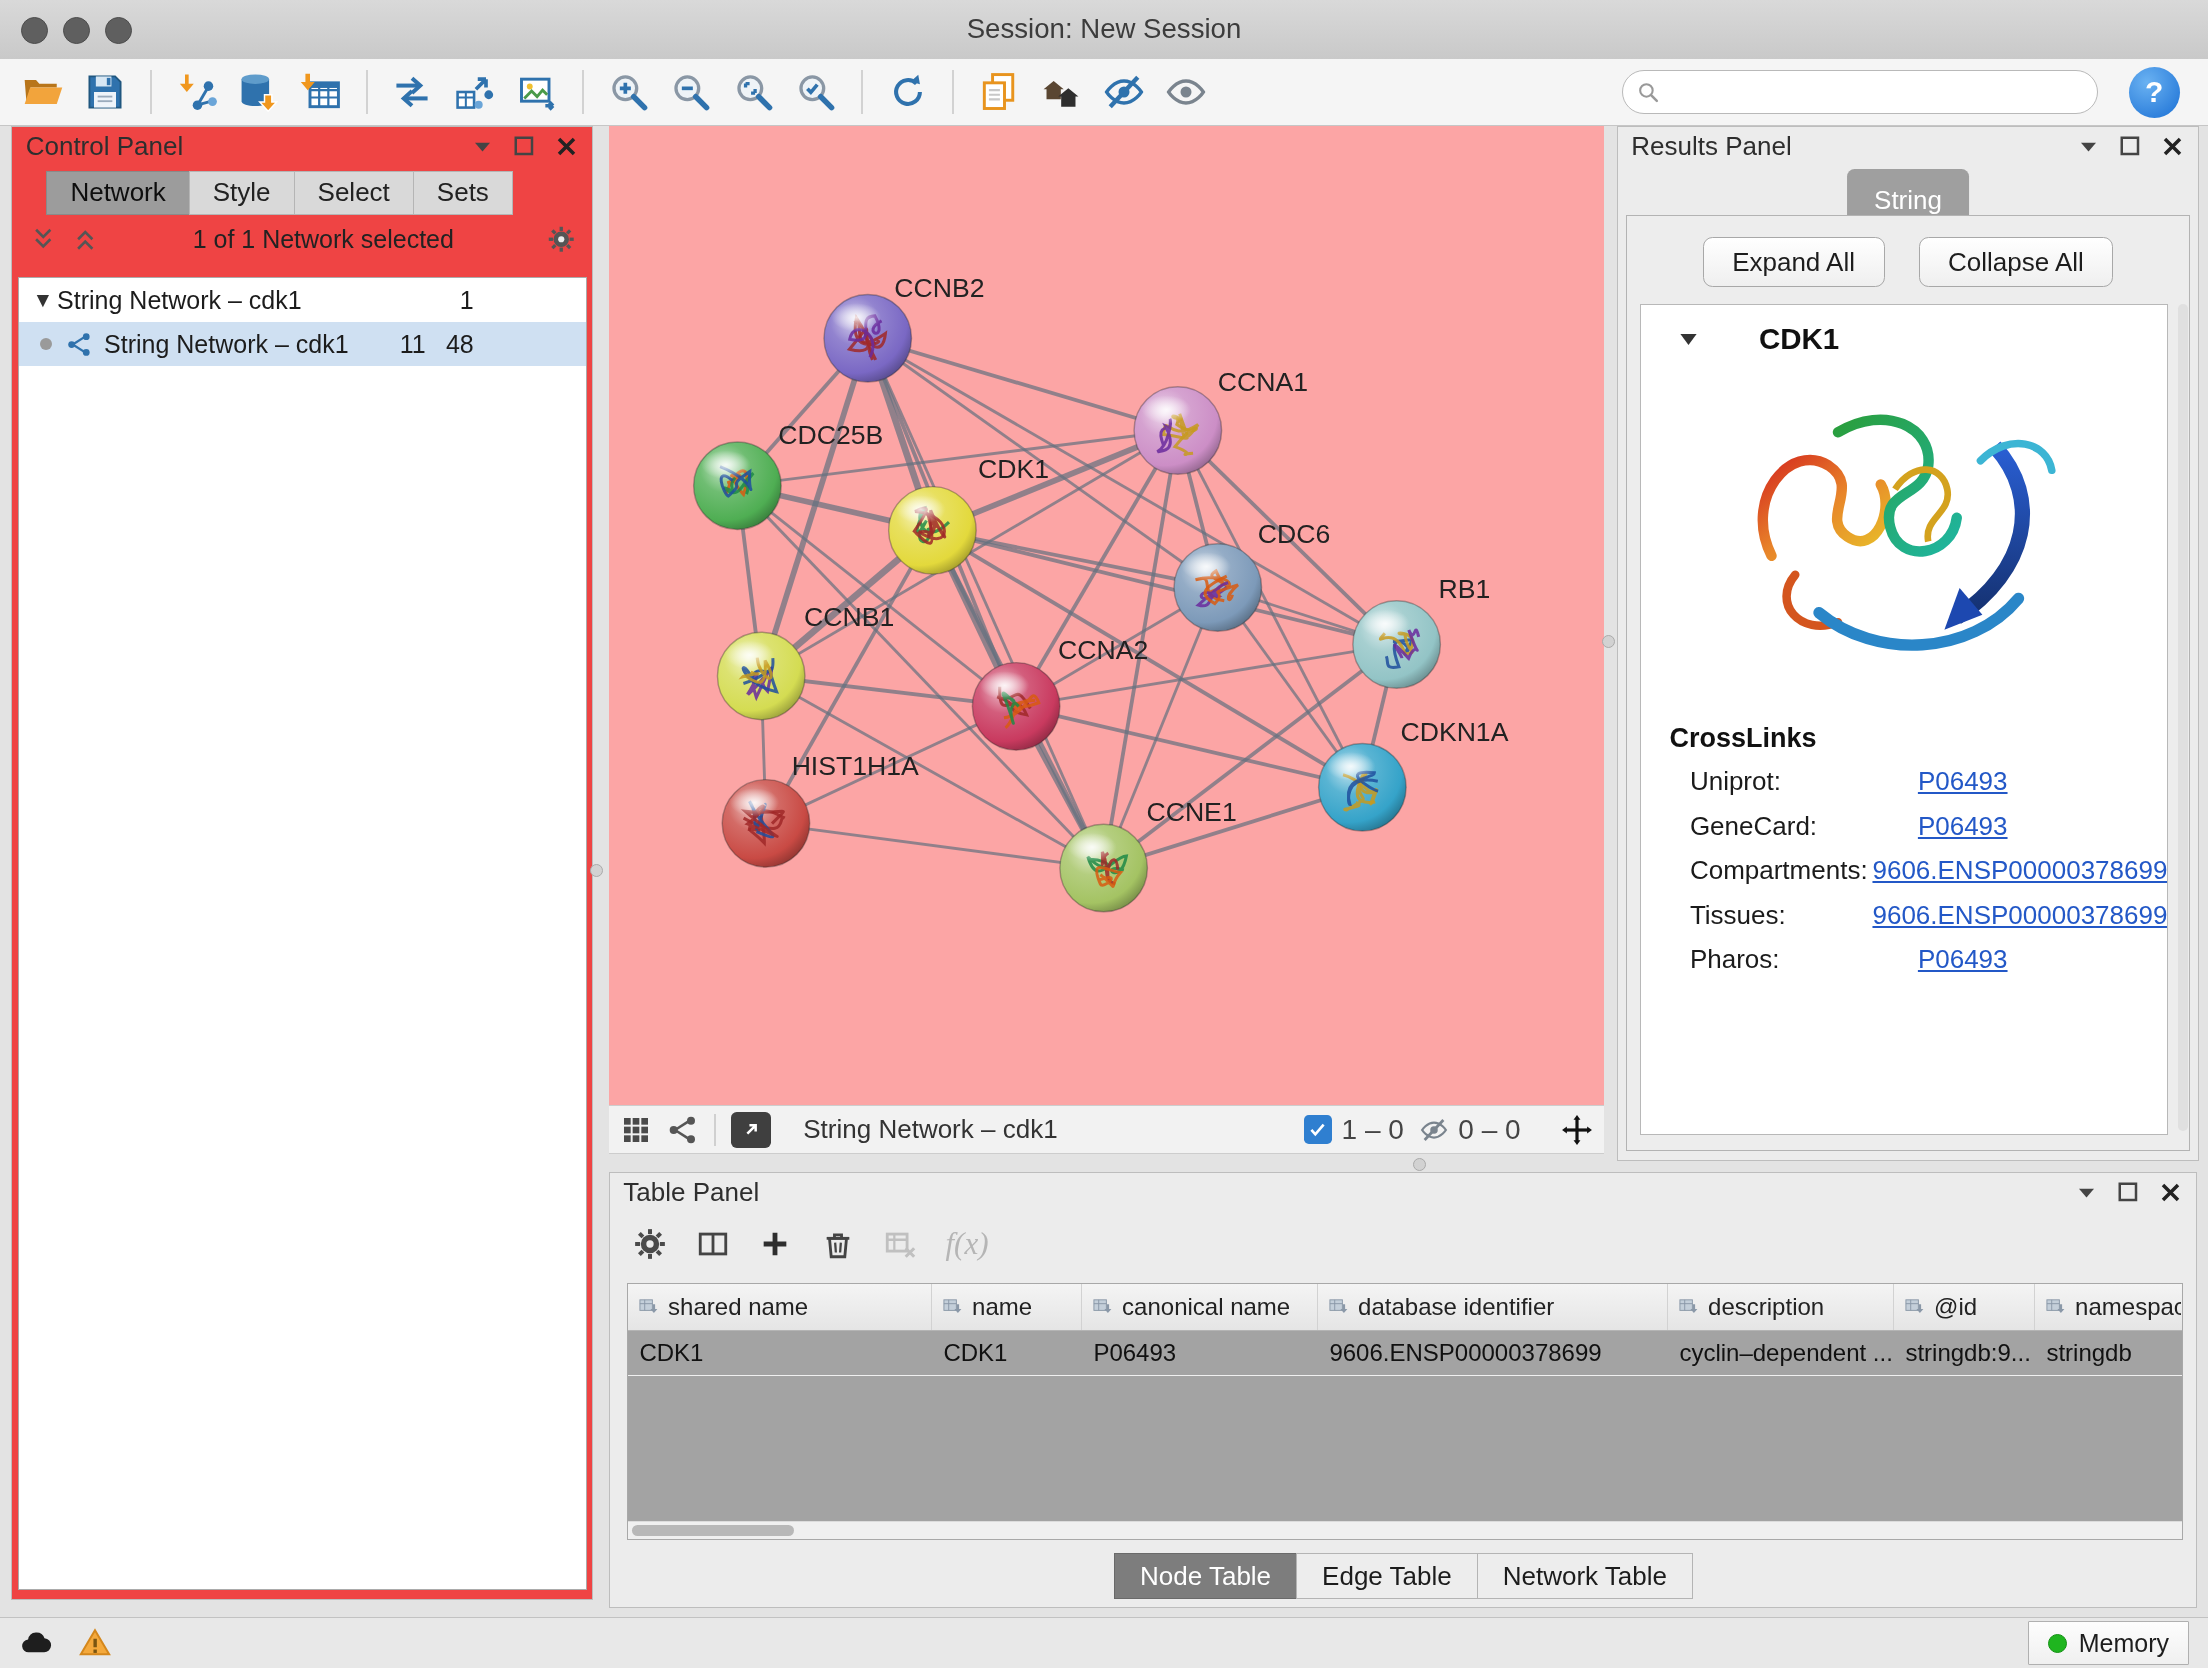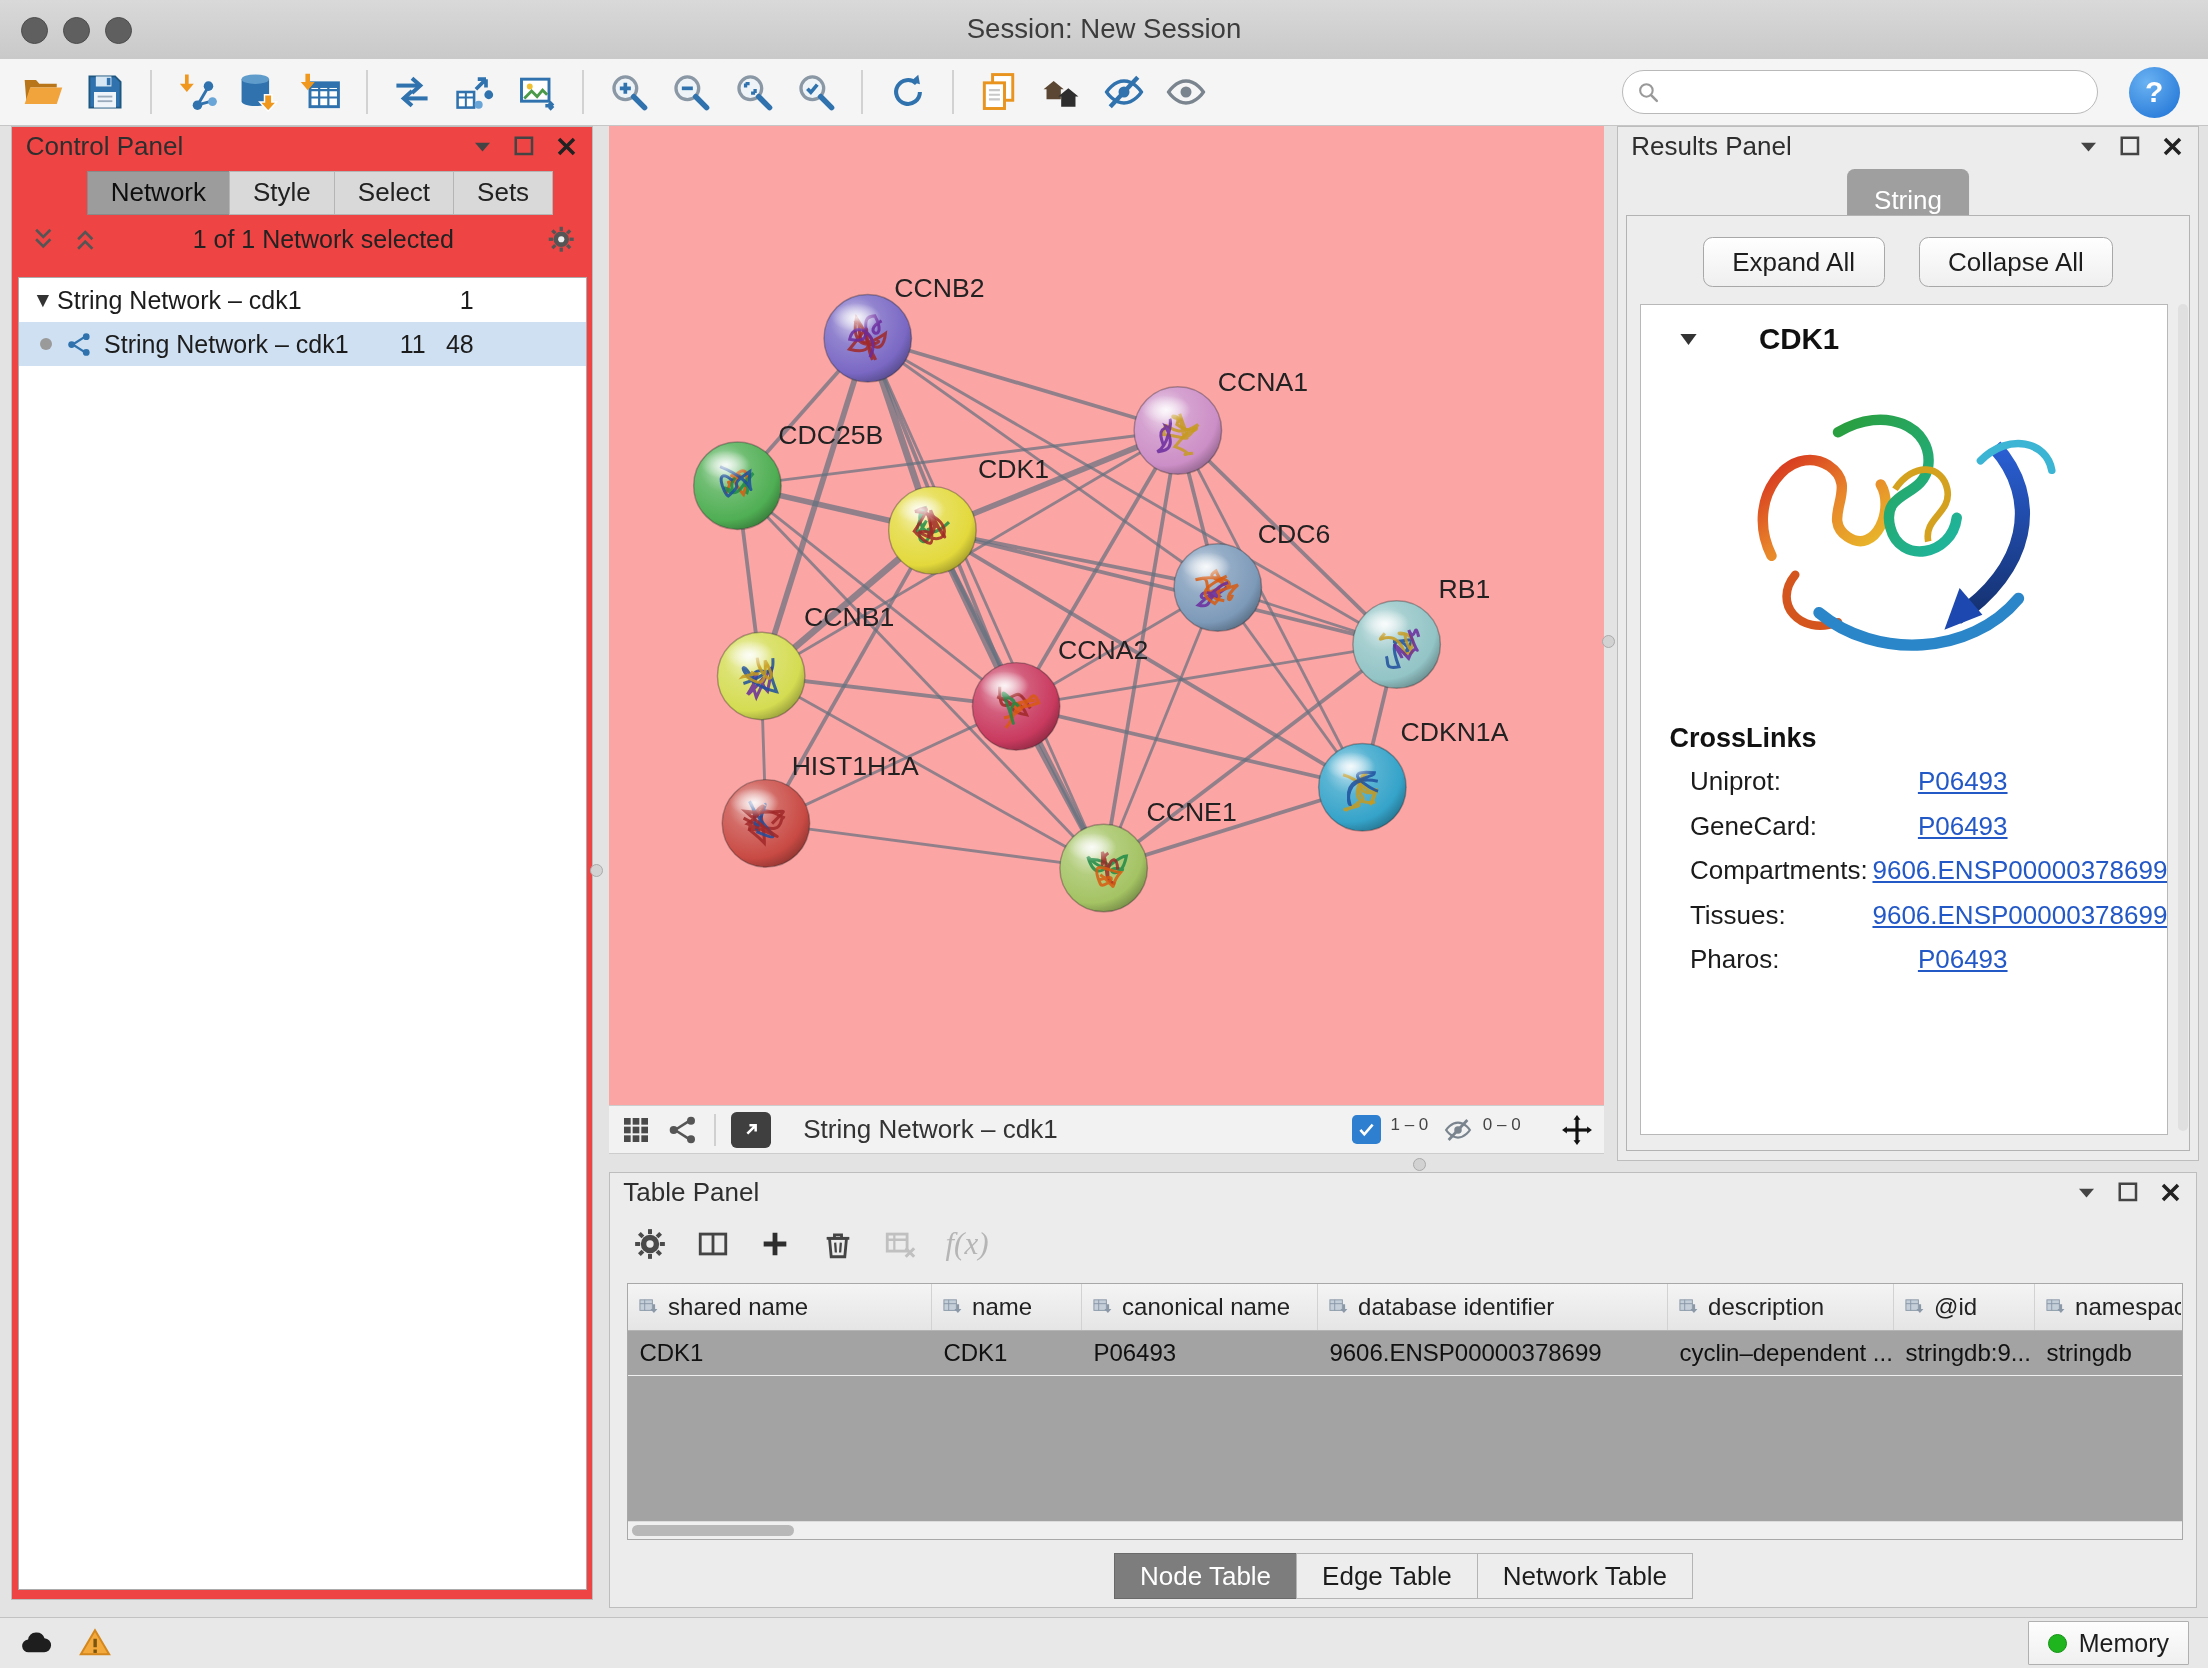--- a/index.html
+++ b/index.html
@@ -27,21 +27,21 @@
 
   
   .phead{display:flex;align-items:center;height:38px;padding:0 13.3px;}
   .phead .ptitle{font-size:26px;color:#2e2e2e;}
   .phicons{margin-left:auto;display:flex;gap:17px;align-items:center;}
   .phicons svg{width:25px;height:25px;}
 
   
   .control-panel{position:absolute;left:11.4px;top:126px;width:582px;height:1474px;background:#ef4444;
     border:1px solid #bdbdbd;box-sizing:border-box;}
-  .cp-tabs{display:flex;padding:5.7px 0 0 34px;justify-content:center;}
+  .cp-tabs{display:flex;padding:5.7px 0 0 34px;}
   .cp-tab{font-size:26px;color:#222;background:#d9d9d9;border:1px solid #b5b5b5;padding:5.7px 23px;margin-right:-1px;}
   .cp-tab.sel{background:#9c9c9c;border-color:#8a8a8a;color:#0e0e0e;}
   .cp-toolrow{display:flex;align-items:center;height:49px;padding:0 17px;gap:13.3px;}
   .cp-toolrow svg{width:28.5px;height:28.5px;}
   .cp-status{flex:1;text-align:center;font-size:25px;color:#222;}
   .tree{position:absolute;left:5.7px;top:150px;right:5.7px;bottom:9.5px;background:#fff;border:1px solid #ababab;}
   .tree-row{position:relative;display:flex;align-items:center;height:44px;font-size:25px;color:#1c1c1c;padding-left:9.5px;}
   .tree-row.selrow{background:#cfe0f2;}
   .tree-row .twisty{width:28.5px;text-align:center;font-size:21px;color:#333;}
   .tree-row .dot{width:12.4px;height:12.4px;border-radius:50%;background:#9a9a9a;margin:0 13.3px 0 11.4px;}
@@ -52,21 +52,21 @@
   .canvas{position:absolute;left:609px;top:126px;width:995px;height:980px;background:#fca5a5;}
   .canvas svg{display:block;}
   .canvas-bar{position:absolute;left:609px;top:1105px;width:995px;height:49px;background:#f2f2f2;
     border-top:1px solid #cdcdcd;border-bottom:1px solid #cdcdcd;display:flex;align-items:center;
     padding:0 11.4px;box-sizing:border-box;gap:15px;}
   .cb-icon svg{width:32px;height:32px;display:block;}
   .cb-sep{width:1.9px;height:32px;background:#d0d0d0;}
   .arrow-out{width:40px;height:36px;background:#3f3f3f;border-radius:5.7px;display:flex;align-items:center;justify-content:center;}
   .arrow-out svg{width:25px;height:25px;}
   .cb-name{font-size:26px;color:#333;margin-left:17px;}
-  .cb-counts{display:flex;align-items:flex-start;gap:9.5px;font-size:17px;color:#444;}
+  .cb-counts{display:flex;align-items:center;gap:9.5px;font-size:28px;color:#444;}
   .chk{width:28.5px;height:28.5px;background:#2f7fd0;border-radius:4.8px;display:flex;align-items:center;justify-content:center;}
   .chk svg{width:21px;height:21px;}
 
   .split-dot{position:absolute;width:11.4px;height:11.4px;border-radius:50%;background:#d2d2d2;border:1px solid #aaa;}
 
   
   .results-panel{position:absolute;left:1617px;top:126px;width:582px;height:1035px;background:#ececec;
     border:1px solid #bdbdbd;box-sizing:border-box;}
   .string-tab{position:absolute;left:50%;transform:translateX(-50%);top:42px;background:#9f9f9f;color:#fff;
     font-size:26px;padding:16px 27px;border-radius:7.6px;}

